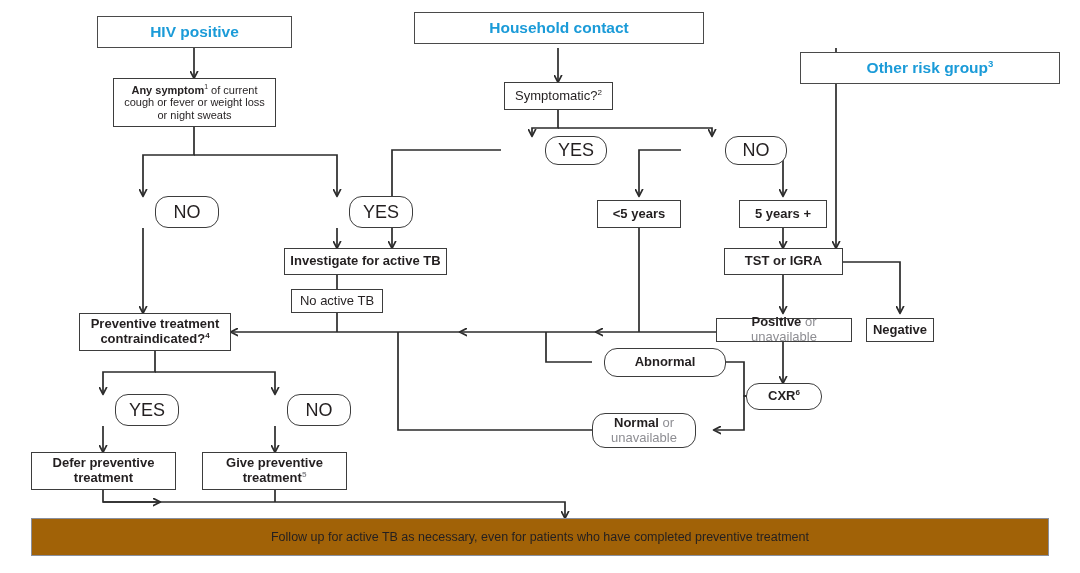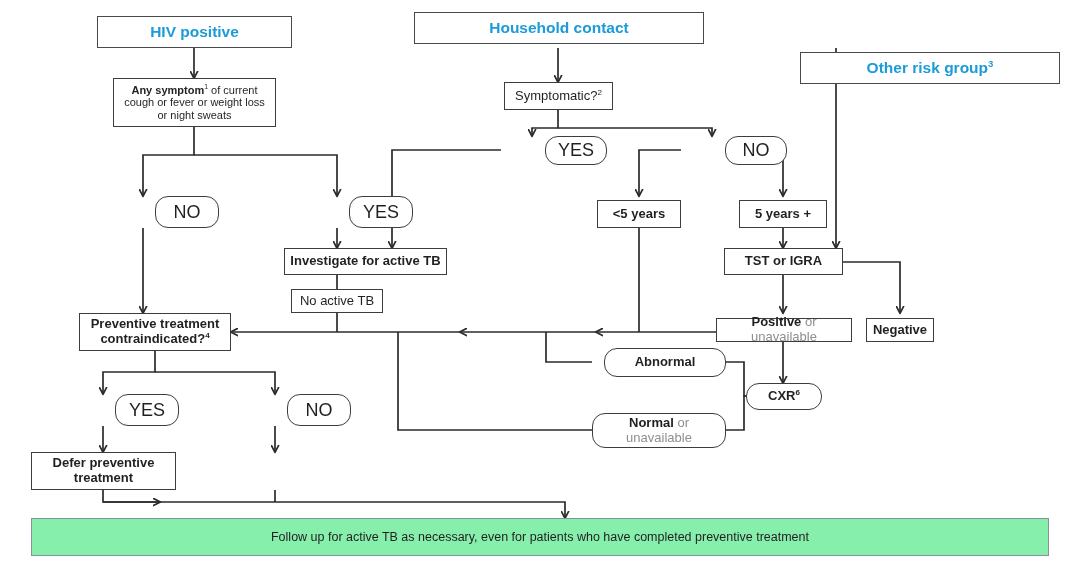--- a/index.html
+++ b/index.html
@@ -11,21 +11,21 @@
         border:1.6px solid #3d3d3d;color:#231f20;line-height:1.15;}
   .rect{border-radius:0;}
   .round{border-radius:13px;}
   .header{border:1.6px solid #4a4a4a;color:#1b9bd8;font-weight:bold;font-size:15.5px;}
   .b{font-weight:bold;}
   .g{color:#8e8e93;}
   .sup{font-size:0.62em;vertical-align:super;line-height:0;}
   .small{font-size:11px;}
   .med{font-size:13px;}
   .yn{font-size:18px;margin-left:44px;}
-  .footer{position:absolute;box-sizing:border-box;background:#86efac;
+  .footer{position:absolute;box-sizing:border-box;background:#a16207;
           border:1.6px solid #8a8f9c;display:flex;align-items:center;
           justify-content:center;color:#231f20;font-size:12.5px;}
 </style>
 </head>
 <body>
 
 <div id="root">
 
   <svg class="layer" viewBox="0 0 1080 573">
     <defs>
@@ -159,21 +159,21 @@
     <span>Negative</span>
   </div>
 
   <div class="node round med b" style="left:746px;top:383px;width:76px;height:27px;">
     <span><span>CXR</span><span class="sup">6</span></span>
   </div>
 
   <div class="node round med b" style="left:592px;top:348px;width:122px;height:29px;margin-left:12px;">
     <span>Abnormal</span>
   </div>
-  <div class="node round med" style="left:592px;top:413px;width:134px;height:35px;">
+  <div class="node round med" style="left:592px;top:413px;width:104px;height:35px;">
     <span>
       <span class="b">Normal</span><span class="g"> or</span><br>
       <span class="g">unavailable</span>
     </span>
   </div>
 
   <div class="node rect med b" style="left:79px;top:313px;width:152px;height:38px;">
     <span>
       <span>Preventive treatment</span><br>
       <span>contraindicated?</span><span class="sup">4</span>
@@ -186,18 +186,24 @@
   <div class="node round yn" style="left:243px;top:394px;width:64px;height:32px;">
     <span>NO</span>
   </div>
 
   <div class="node rect med b" style="left:31px;top:452px;width:145px;height:38px;">
     <span>
       <span>Defer preventive</span><br>
       <span>treatment</span>
     </span>
   </div>
+  <div class="node rect med b" style="left:202px;top:452px;width:145px;height:38px;">
+    <span>
+      <span>Give preventive</span><br>
+      <span>treatment</span><span class="sup g">5</span>
+    </span>
+  </div>
 
   <div class="footer" style="left:31px;top:518px;width:1018px;height:38px;">
     <span>Follow up for active TB as necessary, even for patients who have completed preventive treatment</span>
   </div>
 
 </div>
 
 </body></html>

